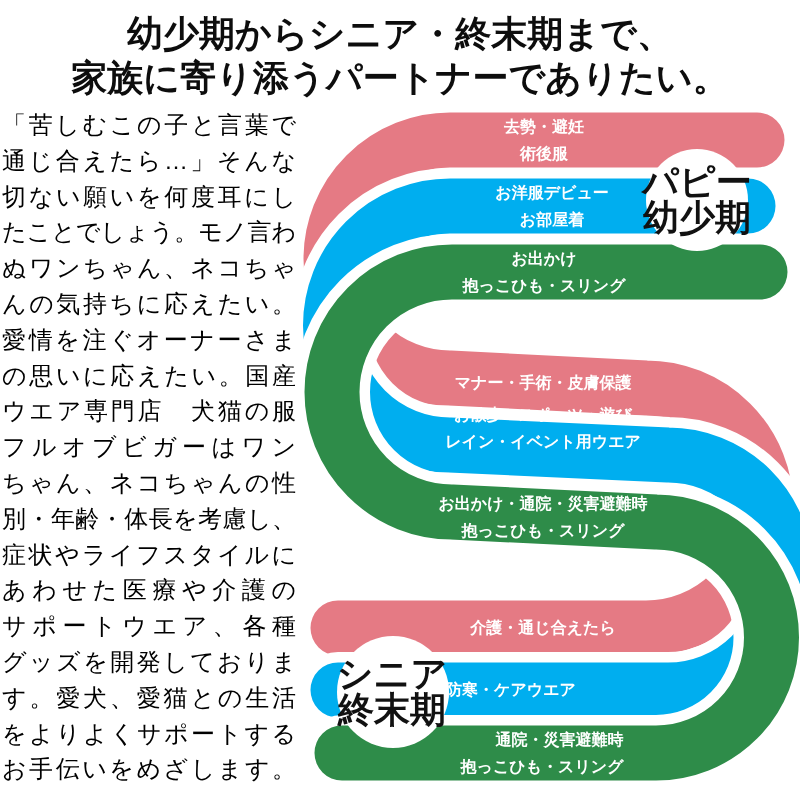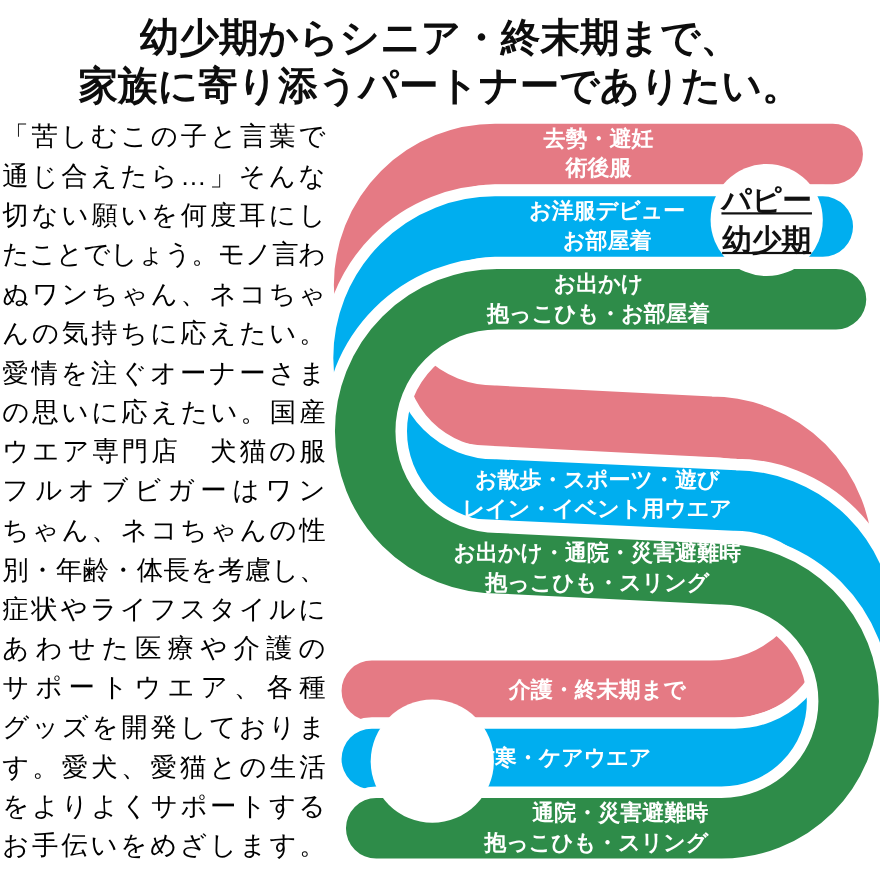--- a/index.html
+++ b/index.html
@@ -45,36 +45,35 @@
     position: absolute;
     top: 0; left: 0;
     z-index: 1;
   }
   .band-label {
     position: absolute;
     transform: translate(-50%, -50%);
     text-align: center;
     color: #ffffff;
     font-weight: 700;
-    font-size: 20px;
+    font-size: 16px;
     line-height: 26.5px;
     white-space: pre;
     z-index: 2;
   }
   .circle-label {
     position: absolute;
     transform: translate(-50%, -50%);
     text-align: center;
     color: #111111;
     font-weight: 900;
-    font-size: 27px;
+    font-size: 36px;
     line-height: 36px;
     white-space: pre;
     z-index: 2;
-    text-decoration: underline;
   }
 </style>
 </head>
 <body>
 
 <div class="stage-root">
 
   <h1 class="title">幼少期からシニア・終末期まで、
 家族に寄り添うパートナーでありたい。</h1>
 
@@ -111,27 +110,30 @@
     </g>
     <circle cx="697" cy="200" r="51" fill="#ffffff"></circle>
     <circle cx="393" cy="692" r="56" fill="#ffffff"></circle>
   </svg>
 
   <div class="band-label" style="left:544px; top:140px;">去勢・避妊
 術後服</div>
   <div class="band-label" style="left:552px; top:206px;">お洋服デビュー
 お部屋着</div>
   <div class="band-label" style="left:544px; top:272px;">お出かけ
-抱っこひも・お部屋着</div>
+抱っこひも・スリング</div>
   <div class="circle-label" style="left:697px; top:200px;">パピー
 幼少期</div>
 
-  <div class="band-label" style="left:543px; top:450px;">お散歩・スポーツ・遊び
+  <div class="band-label" style="left:543px; top:383px;">マナー・手術・皮膚保護</div>
+  <div class="band-label" style="left:543px; top:428px;">お散歩・スポーツ・遊び
 レイン・イベント用ウエア</div>
   <div class="band-label" style="left:543px; top:517px;">お出かけ・通院・災害避難時
 抱っこひも・スリング</div>
 
-  <div class="band-label" style="left:543px; top:628px;">介護・終末期まで</div>
+  <div class="band-label" style="left:543px; top:628px;">介護・通じ合えたら</div>
   <div class="band-label" style="left:511px; top:690px;">防寒・ケアウエア</div>
   <div class="band-label" style="left:542px; top:753px;text-align:right;">通院・災害避難時
 抱っこひも・スリング</div>
+  <div class="circle-label" style="left:392px; top:692px;">シニア
+終末期</div>
 
 </div>
 
 </body></html>

